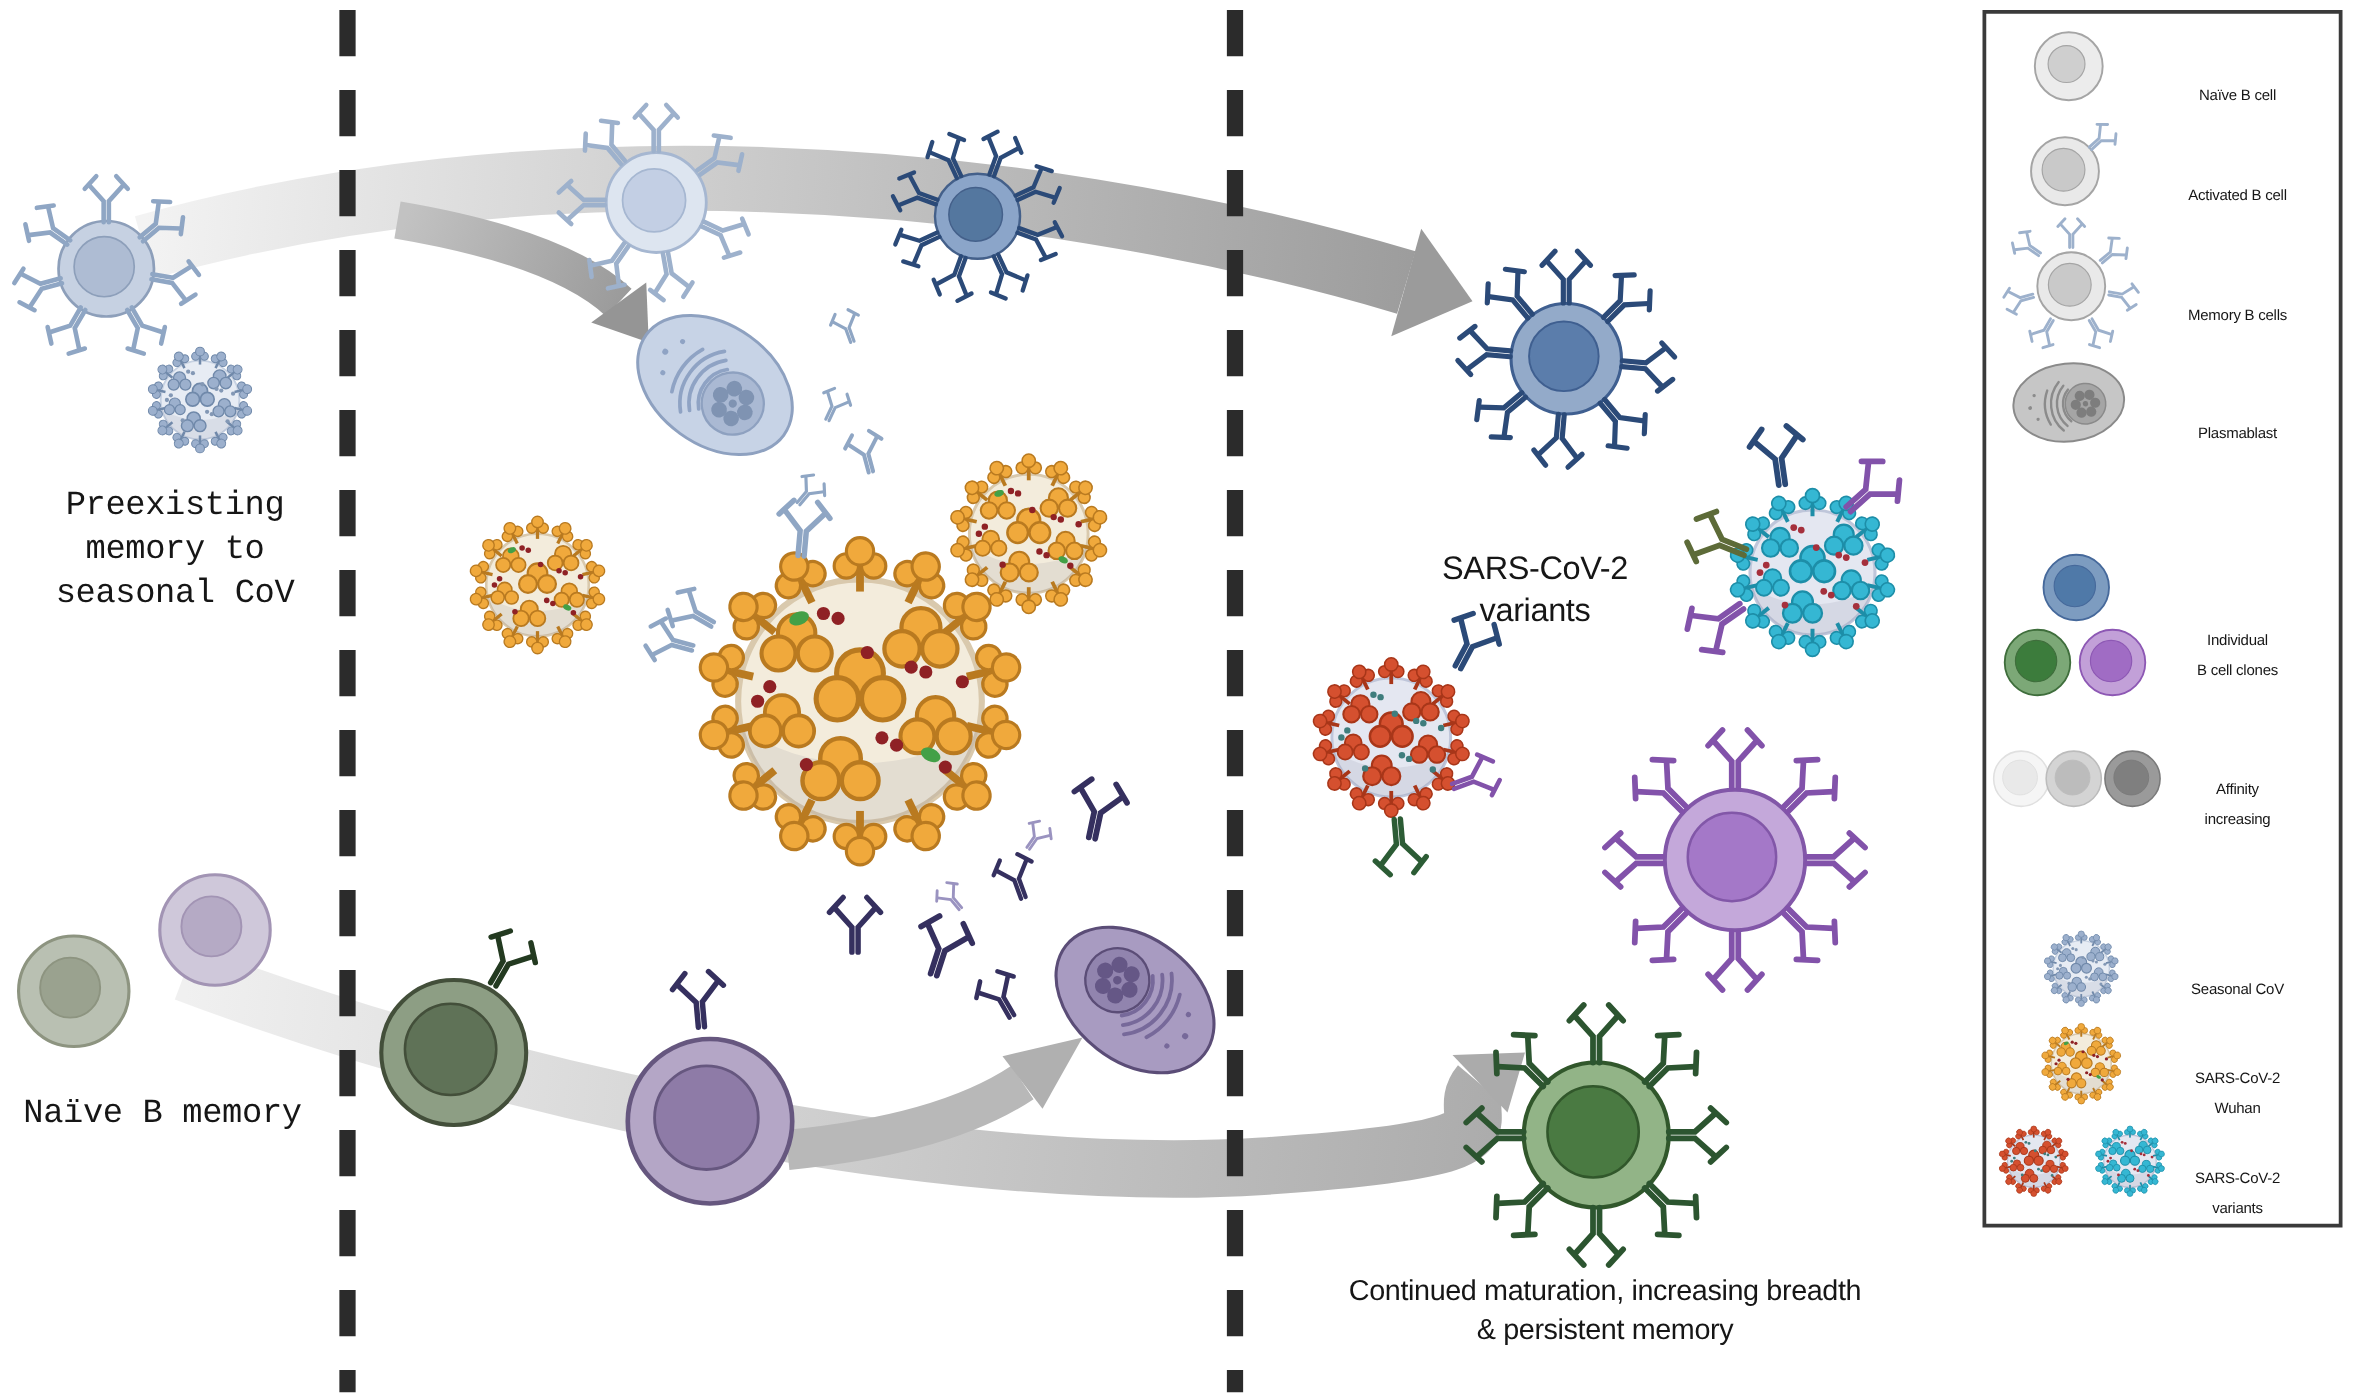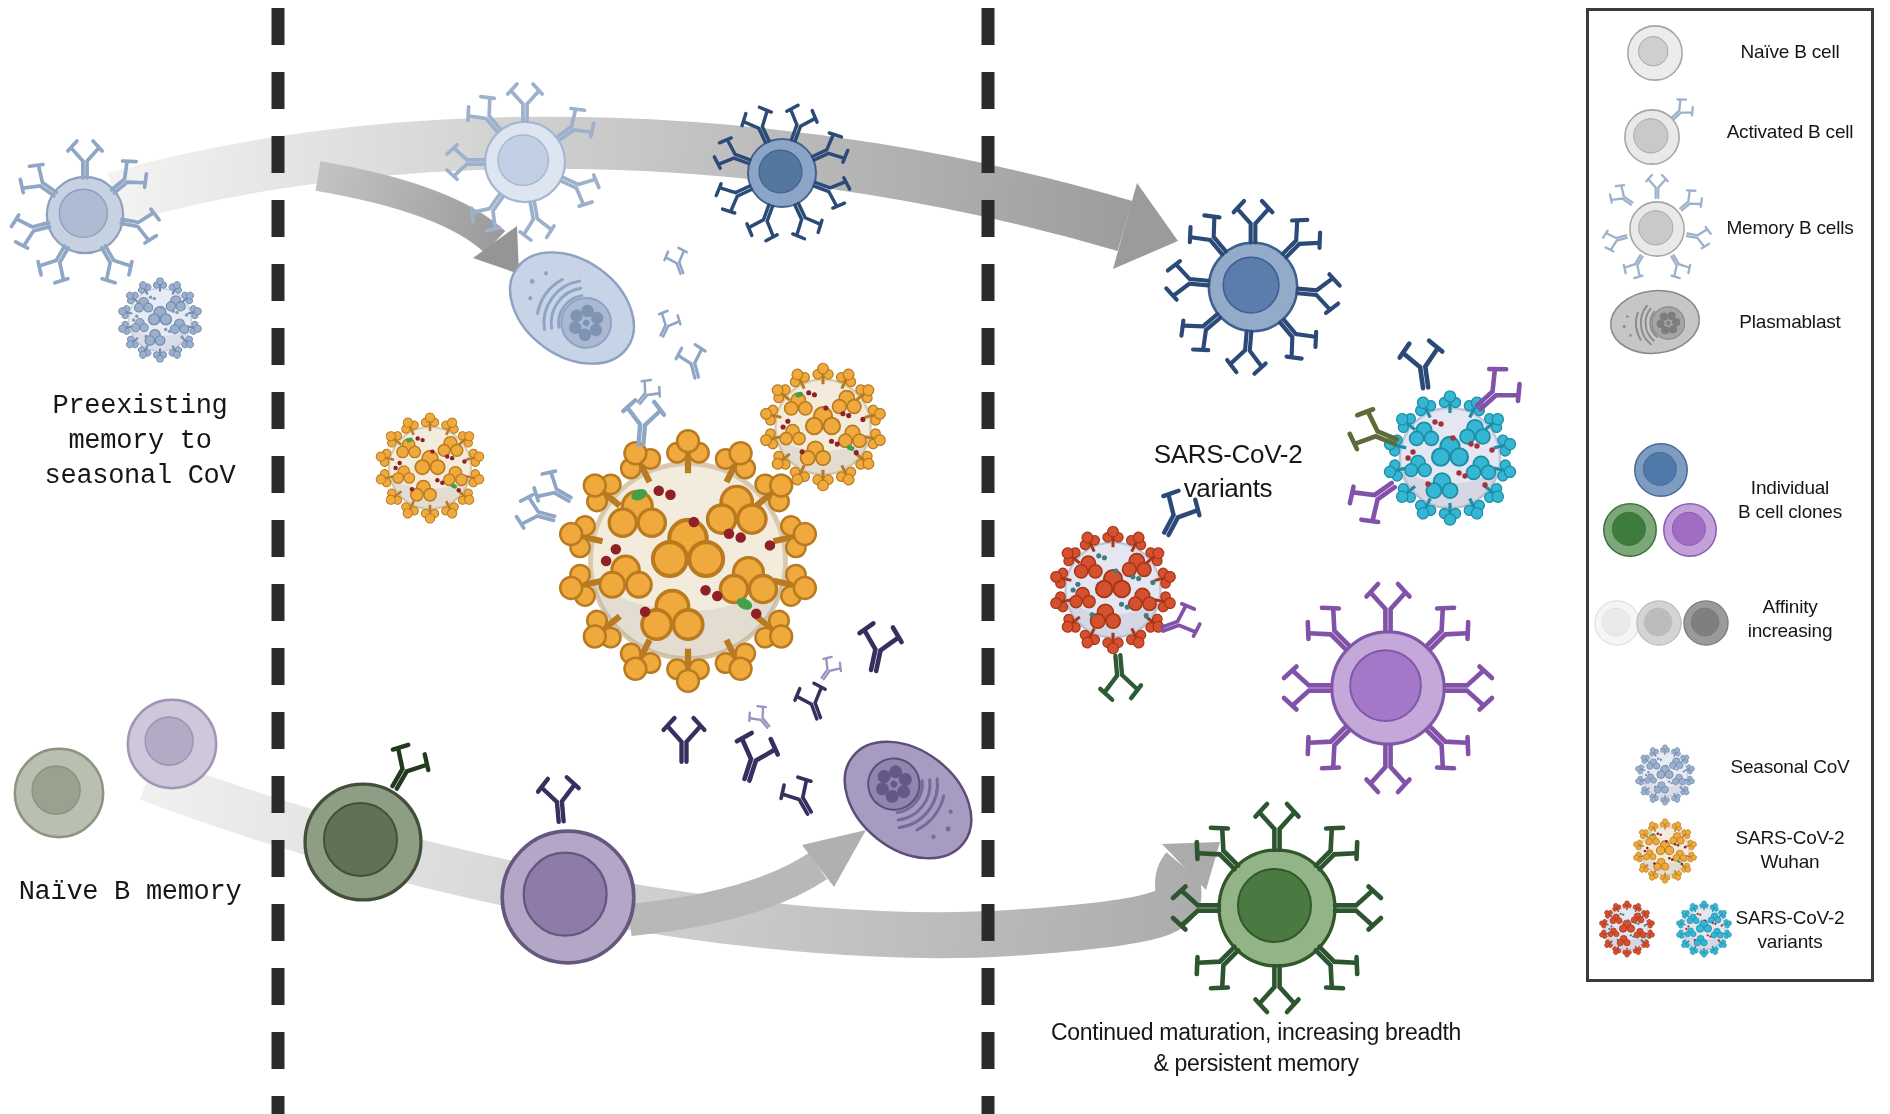--- a/index.html
+++ b/index.html
@@ -8,21 +8,21 @@
   .stage{position:absolute;inset:0;}
   svg.scene{position:absolute;left:0;top:0;width:1890px;height:1114px;}
   .lbl{position:absolute;transform:translate(-50%,-50%);text-align:center;
        white-space:pre-line;color:var(--ink,#161616);letter-spacing:-0.3px;}
   .title{font-size:28px;line-height:34px;font-weight:500;}
   .side-label{font-size:27px;line-height:35px;font-family:Liberation Mono, monospace;}
   .section-note{font-size:23px;line-height:31px;}
   .variants-label{font-size:26px;line-height:34px;}
   .legend-box{position:absolute;left:1586px;top:8px;width:288px;height:974px;
        border:3px solid var(--legendBorder,#3a3a3a);box-sizing:border-box;background:transparent;}
-  .legend-label{font-size:19px;line-height:24px;letter-spacing:-0.2px;}
+  .legend-label{font-size:12px;line-height:24px;letter-spacing:-0.2px;margin-top:24px;}
 </style>
 </head>
 <body>
 
 <div class="stage">
 
 <svg class="scene" viewBox="0 0 1890 1114" aria-hidden="true">
   <defs>
     <linearGradient id="ga1" x1="118" y1="150" x2="1150" y2="230" gradientUnits="userSpaceOnUse">
       <stop offset="0" stop-color="#f3f3f3"></stop>
@@ -419,21 +419,21 @@
   </g>
 </svg>
 
 
 <div class="lbl side-label" style="left:140px;top:441px;width:220px">Preexisting
 memory to
 seasonal CoV</div>
 <div class="lbl side-label" style="left:130px;top:892px;width:240px">Naïve B memory</div>
 <div class="lbl variants-label" style="left:1228px;top:471px;width:220px">SARS-CoV-2
 variants</div>
-<div class="lbl section-note" style="left:1256px;top:1048px;width:540px">Continued maturation, increasing breadth
+<div class="lbl section-note" style="left:1284px;top:1048px;width:540px">Continued maturation, increasing breadth
 &amp; persistent memory</div>
 
 <div class="legend-box"></div>
 <div class="lbl legend-label" style="left:1790px;top:52px;width:170px">Naïve B cell</div>
 <div class="lbl legend-label" style="left:1790px;top:132px;width:170px">Activated B cell</div>
 <div class="lbl legend-label" style="left:1790px;top:228px;width:170px">Memory B cells</div>
 <div class="lbl legend-label" style="left:1790px;top:322px;width:170px">Plasmablast</div>
 <div class="lbl legend-label" style="left:1790px;top:500px;width:170px">Individual
 B cell clones</div>
 <div class="lbl legend-label" style="left:1790px;top:619px;width:170px">Affinity

